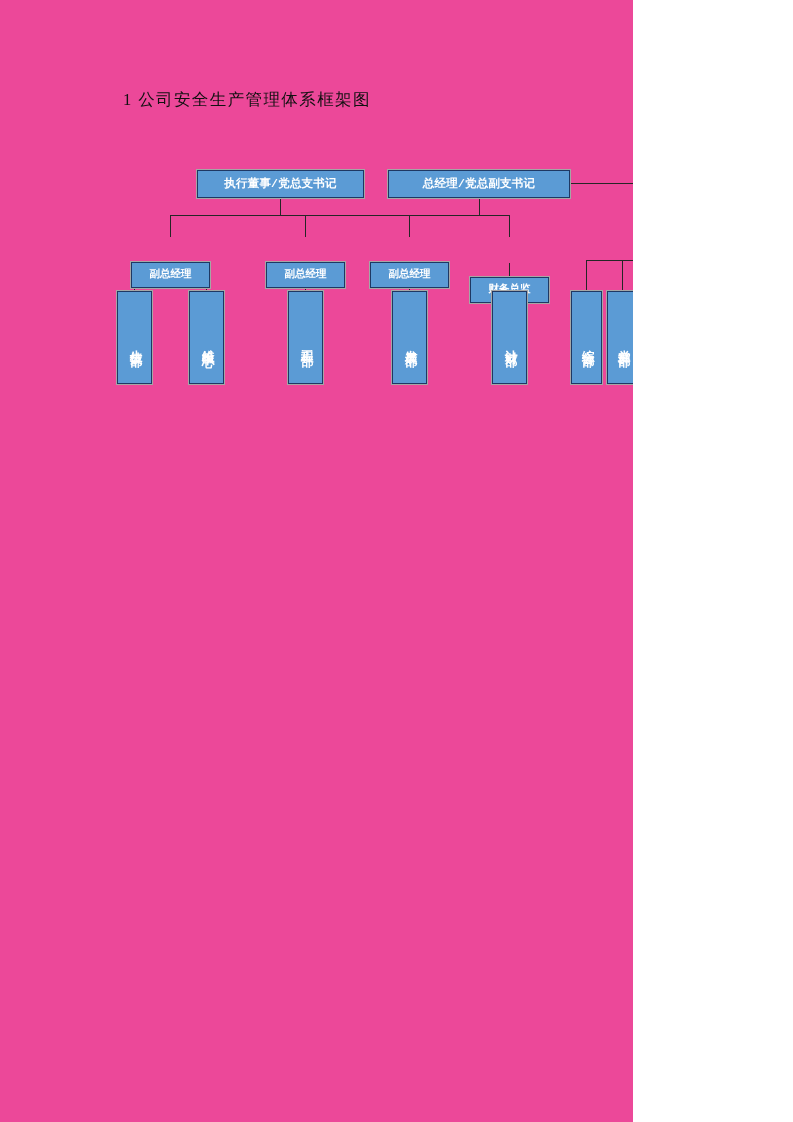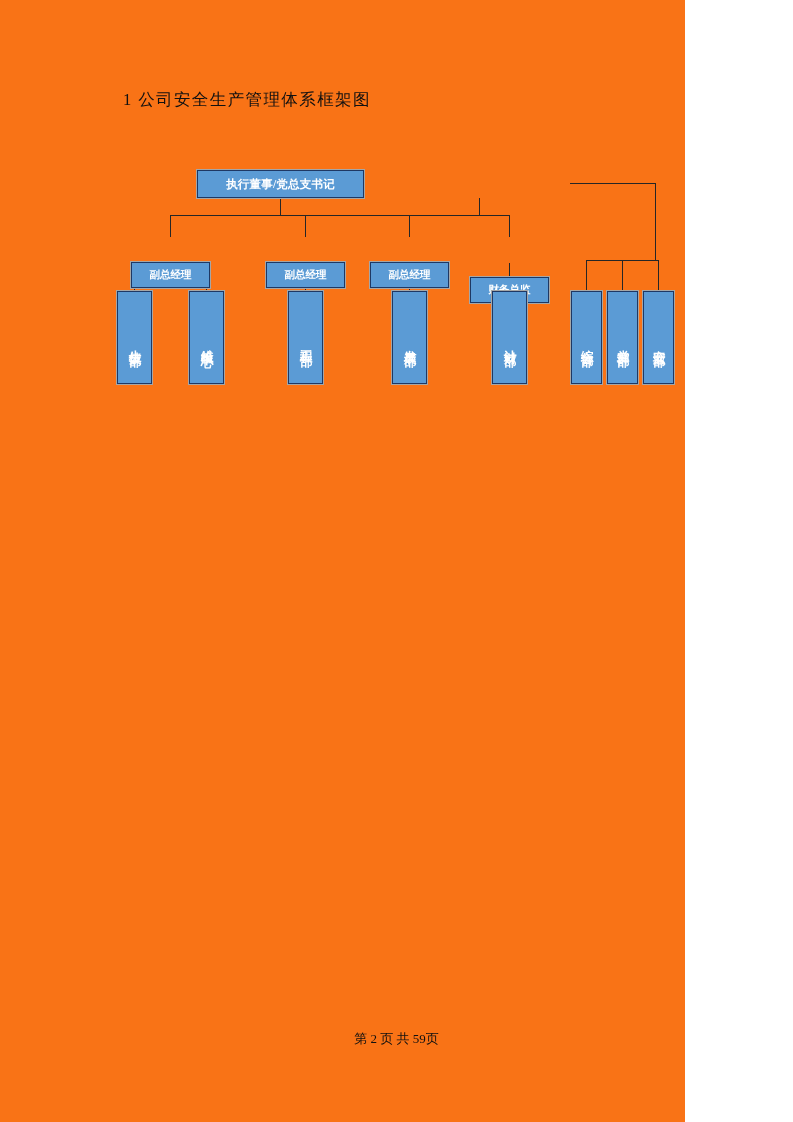--- a/index.html
+++ b/index.html
@@ -2,23 +2,23 @@
 <html><head>
 <meta charset="utf-8">
 <style>
   html, body {
     margin: 0;
     padding: 0;
     background: #ffffff;
   }
   .page {
     position: relative;
-    width: 685px;
+    width: 633px;
     height: 1122px;
-    background: #f97316;
+    background: #ec4899;
     overflow: hidden;
     font-family: "Liberation Serif", "DejaVu Serif", serif;
   }
 
   
   .doc-heading {
     position: absolute;
     left: 123px;
     top: 89px;
     font-family: "Liberation Serif", "DejaVu Serif", serif;
@@ -46,21 +46,21 @@
   .node {
     position: absolute;
     box-sizing: border-box;
     background: #5b9bd5;
     border: 1.6px solid #1f3864;
     outline: 1.6px solid #a6a6a6;
     display: flex;
     align-items: center;
     justify-content: center;
     color: #ffffff;
-    font-family: Liberation Serif, serif;
+    font-family: Liberation Mono, monospace;
     font-weight: 700;
     line-height: 1.08;
   }
   .node.horiz {
     font-size: 11.5px;
     letter-spacing: 0.2px;
     white-space: nowrap;
   }
   .node.mid {
     font-size: 10.5px;
@@ -125,20 +125,21 @@
         <line x1="655.5" y1="183" x2="655.5" y2="260"></line>
         <line x1="586" y1="260.5" x2="659" y2="260.5"></line>
         <line x1="586.5" y1="260" x2="586.5" y2="291"></line>
         <line x1="622.5" y1="260" x2="622.5" y2="291"></line>
         <line x1="658.5" y1="260" x2="658.5" y2="291"></line>
       </g>
     </svg>
 
     <div class="node horiz" style="left:197px; top:170px; width:167px; height:28px;">执行董事/党总支书记</div>
 
+    <div class="node horiz" style="left:388px; top:170px; width:182px; height:28px;">总经理/党总副支书记</div>
 
     <div class="node mid" style="left:131px; top:237px; width:79px; height:26px;">副总经理</div>
 
     <div class="node mid" style="left:266px; top:237px; width:79px; height:26px;">副总经理</div>
 
     <div class="node mid" style="left:370px; top:237px; width:79px; height:26px;">副总经理</div>
 
     <div class="node mid" style="left:470px; top:252px; width:79px; height:26px;">财务总监</div>
 
     <div class="node vert" style="left:117px; top:291px; width:35px; height:93px;">生技部</div>
@@ -152,15 +153,14 @@
     <div class="node vert" style="left:492px; top:291px; width:35px; height:93px;">计财部</div>
 
     <div class="node vert" style="left:571px; top:291px; width:31px; height:93px;">综合部</div>
 
     <div class="node vert" style="left:607px; top:291px; width:31px; height:93px;">党群部</div>
 
     <div class="node vert" style="left:643px; top:291px; width:31px; height:93px;">安监部</div>
 
   </div>
 
-  <div class="footer">第 2 页 共 59页</div>
 
 </div>
 
 </body></html>

